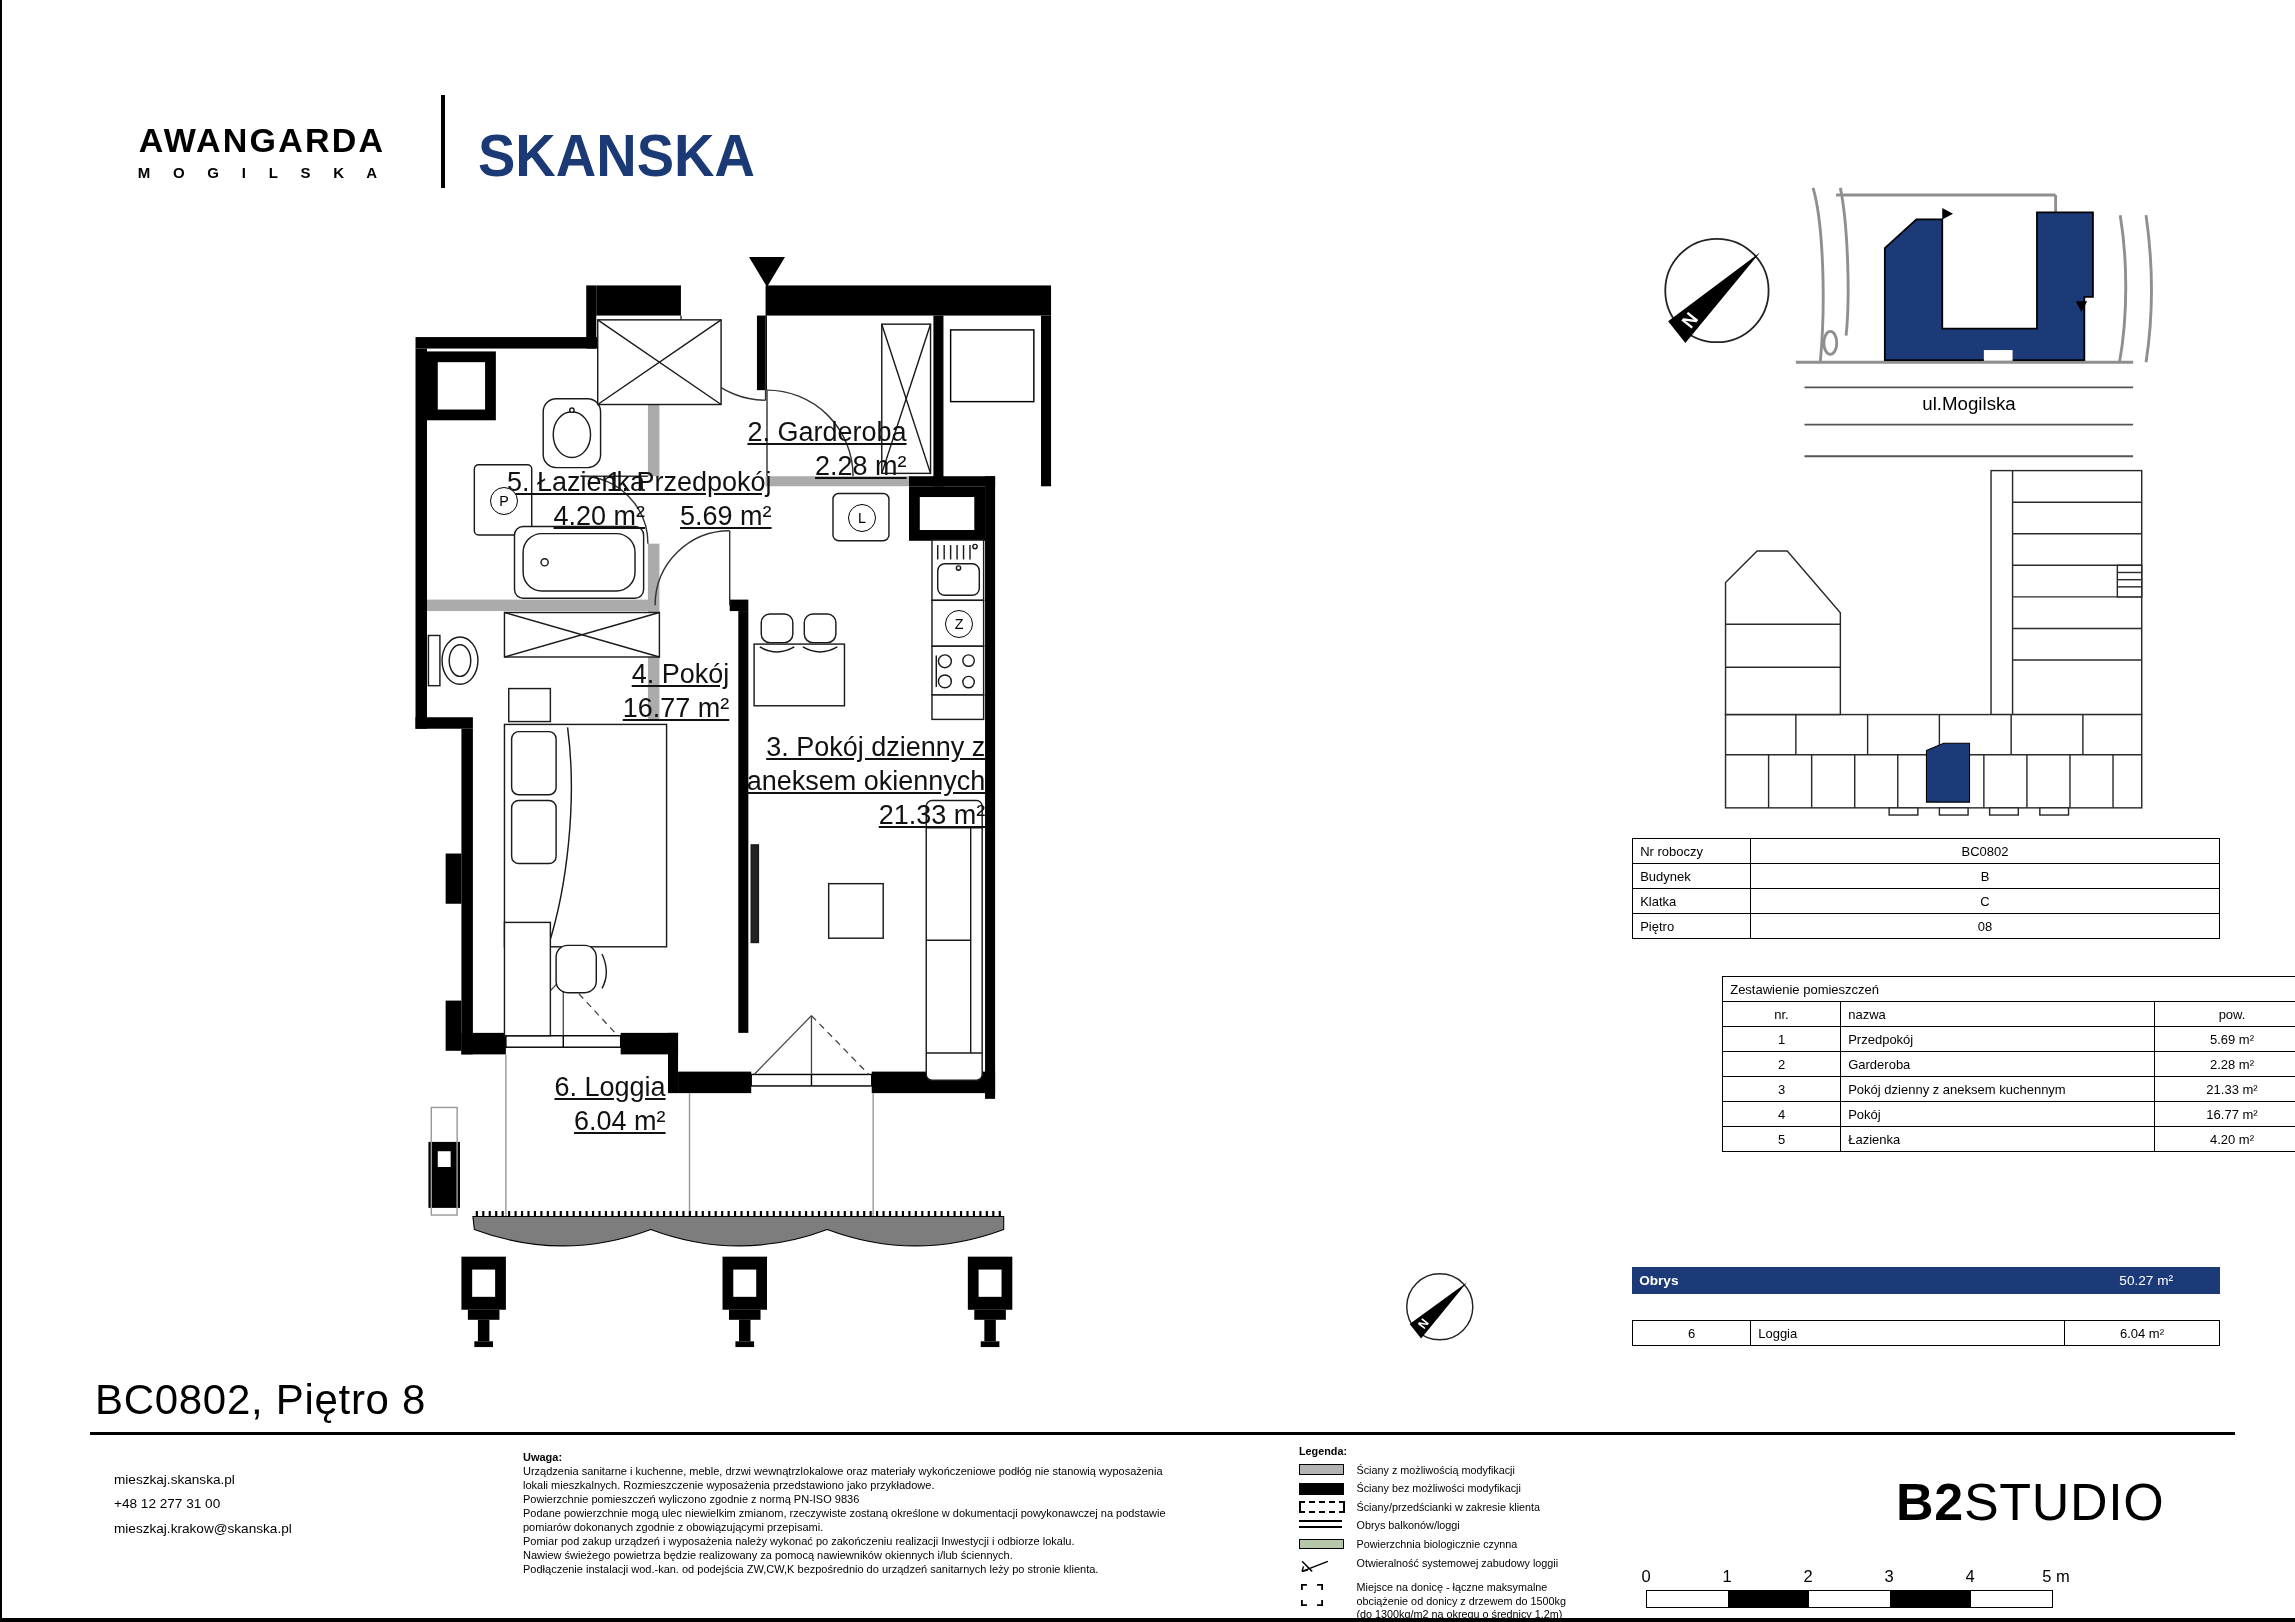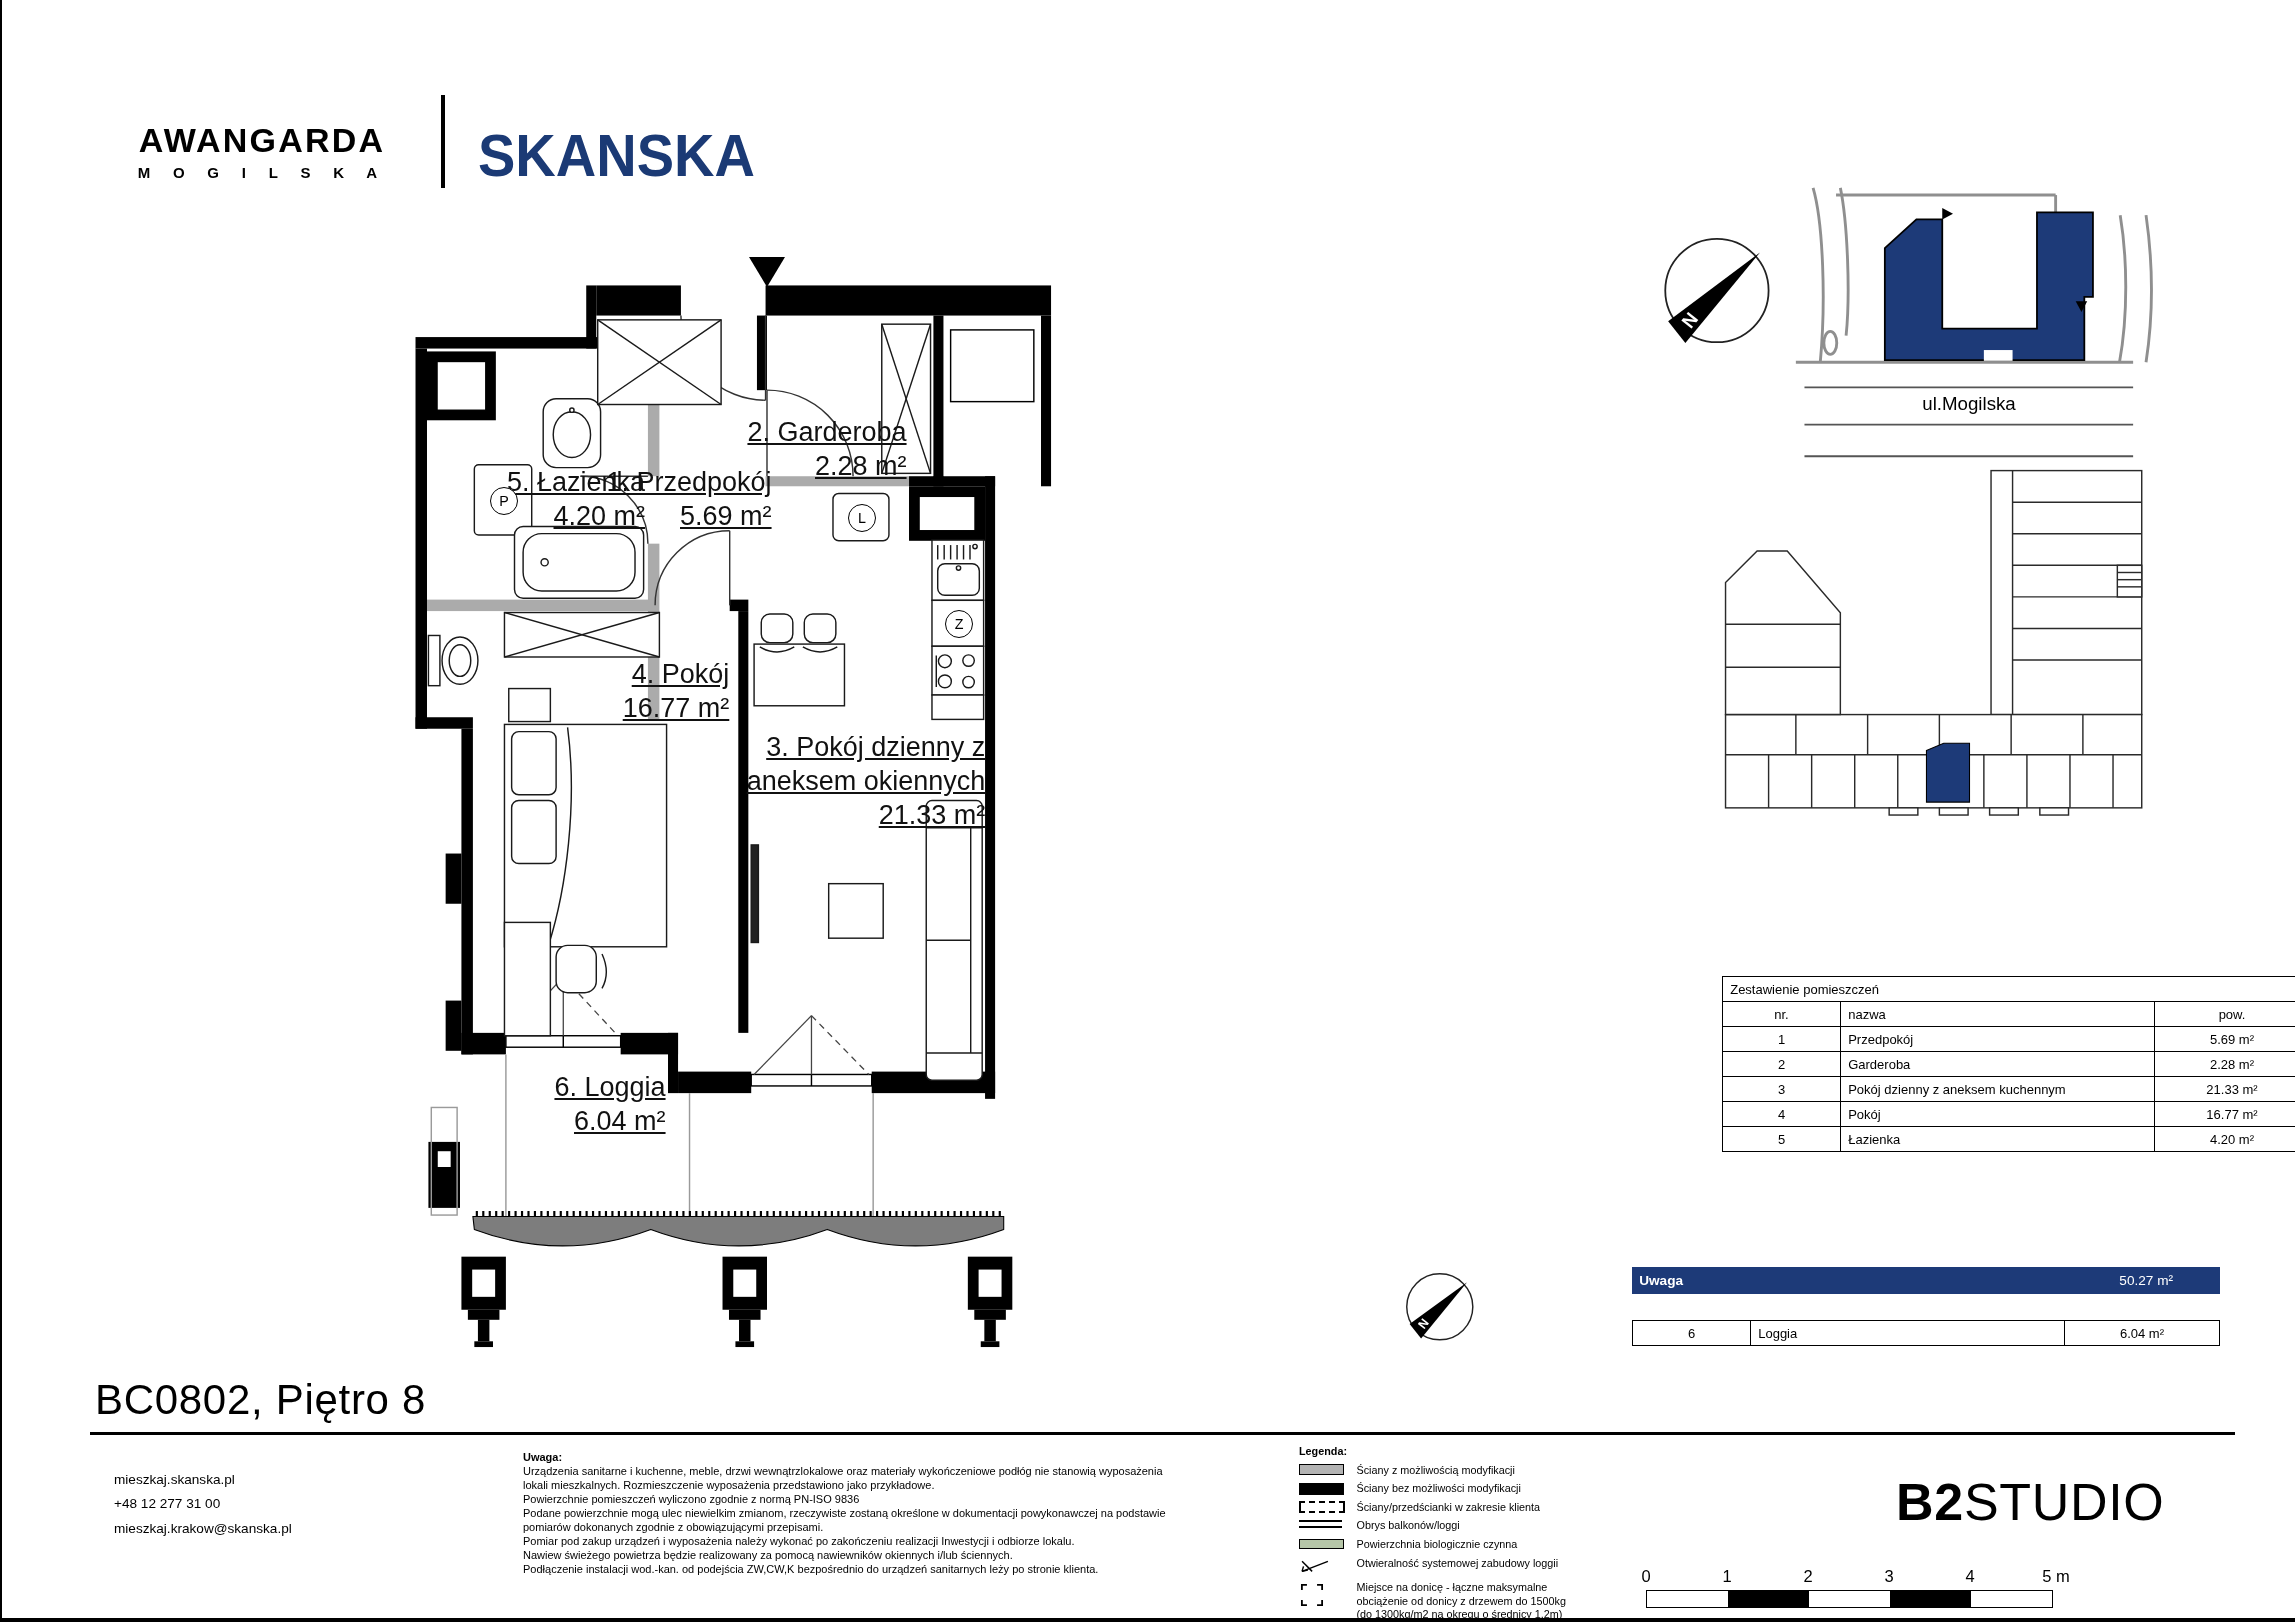--- a/index.html
+++ b/index.html
@@ -314,20 +314,44 @@
         <line x1="2402" y1="930" x2="2562" y2="930"></line>
       <polygon points="2682,1046 2706,1036 2742,1036 2742,1118 2682,1118" fill="#1d3a78" stroke="#000" stroke-width="1.5"></polygon>
       <rect x="2630" y="1126" width="40" height="10"></rect>
         <rect x="2700" y="1126" width="40" height="10"></rect>
       <rect x="2770" y="1126" width="40" height="10"></rect>
         <rect x="2840" y="1126" width="40" height="10"></rect>
     </g>
   </svg>
   <div class="abs street-label" style="left:1967px;top:393px;">ul.Mogilska</div>
 
+  <table class="abs tbl" style="left:1630px;top:838px;width:588px;">
+    <colgroup>
+        <col style="width:118px">
+        <col>
+      </colgroup>
+    <tbody>
+        <tr>
+      <td>Nr roboczy</td>
+      <td class="tc">BC0802</td>
+        </tr>
+    <tr>
+      <td>Budynek</td>
+      <td class="tc">B</td>
+        </tr>
+    <tr>
+      <td>Klatka</td>
+      <td class="tc">C</td>
+        </tr>
+    <tr>
+      <td>Piętro</td>
+      <td class="tc">08</td>
+        </tr>
+  </tbody>
+    </table>
 
   <table class="abs tbl" style="left:1720px;top:976px;width:588px;border-radius:27px;">
     <colgroup>
         <col style="width:118px">
         <col style="width:314px">
         <col>
       </colgroup>
     <tbody>
         <tr>
       <td colspan="3">Zestawienie pomieszczeń</td>
@@ -359,21 +383,21 @@
         </tr>
     <tr>
       <td class="tc">5</td>
       <td>Łazienka</td>
       <td class="tc">4.20 m²</td>
         </tr>
   </tbody>
     </table>
 
   <div class="abs suma-bar" style="left:1630px;top:1267px;width:588px;height:26.5px;padding-left:7.2px;box-sizing:border-box;">
-    <span style="font-weight:600;">Uwaga</span>
+    <span style="font-weight:600;">Obrys</span>
     <span class="v">50.27 m²</span>
   </div>
 
   <table class="abs tbl" style="left:1630px;top:1320px;width:588px;">
     <colgroup>
         <col style="width:118px">
         <col style="width:314px">
         <col>
       </colgroup>
     <tbody>

